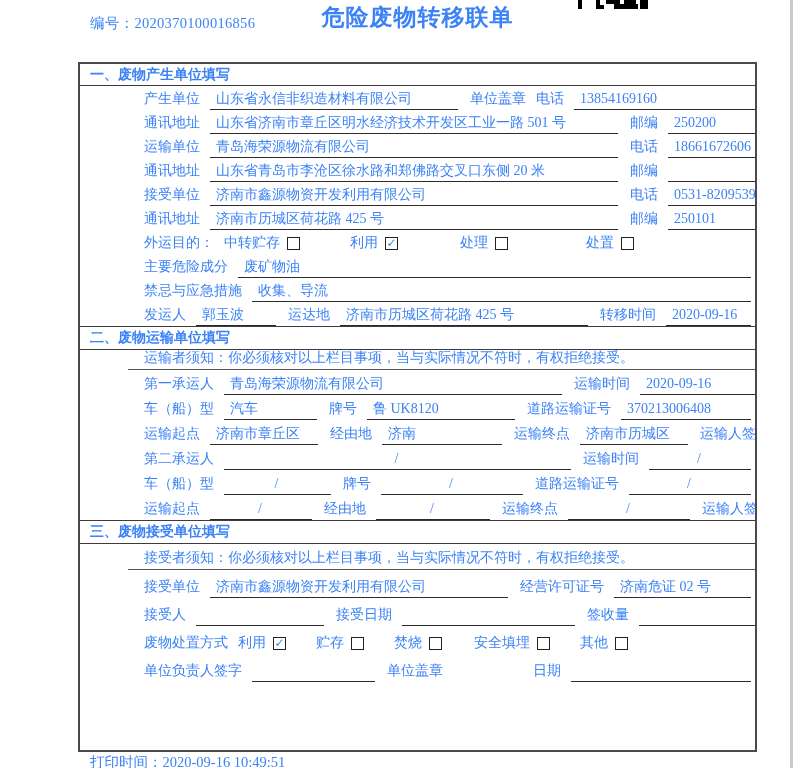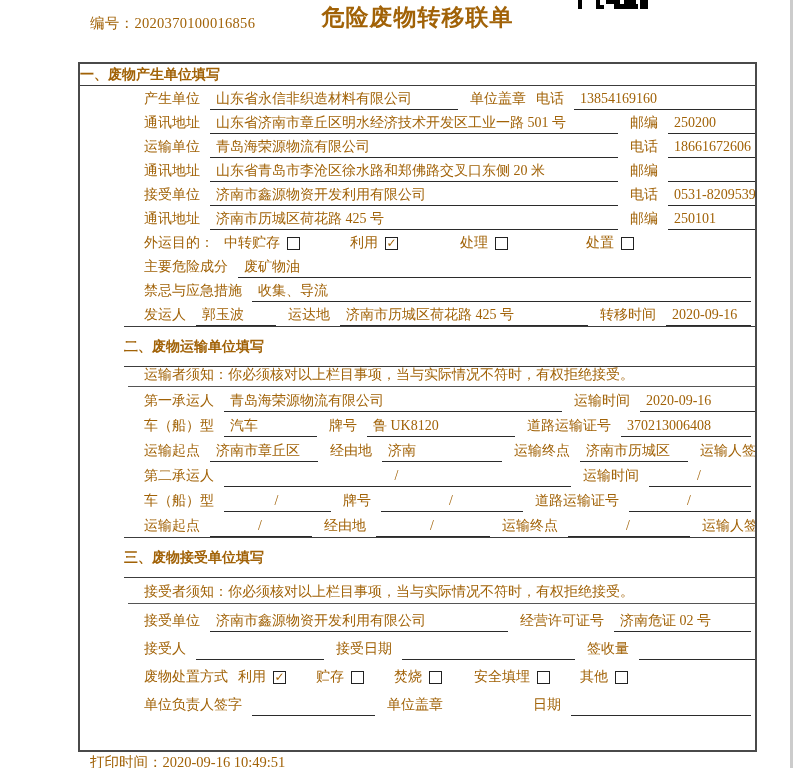--- a/index.html
+++ b/index.html
@@ -1,34 +1,34 @@
 <!DOCTYPE html>
 <html><head>
 <meta charset="utf-8">
 <style>
   html,body{margin:0;padding:0;background:#fff;}
   .page{position:relative;width:796px;height:768px;background:#ffffff;overflow:hidden;
-        font-family:"Liberation Serif","DejaVu Serif",serif;color:#a16207;font-size:14px;}
+        font-family:"Liberation Serif","DejaVu Serif",serif;color:#3b82f6;font-size:14px;}
   .docno{position:absolute;left:90px;top:14px;font-size:14.5px;letter-spacing:.3px;}
   .title{position:absolute;left:78px;top:2px;width:679px;margin:0;text-align:center;
          font-size:23px;font-weight:bold;letter-spacing:1px;}
   .qr{position:absolute;left:578px;top:0;width:74px;height:9px;overflow:hidden;}
   .qr div{position:absolute;background:#000;}
   .qr .q1{left:0;top:-13px;width:14px;height:20px;background:transparent;border:4px solid #000;}
   .qr .q2{left:28px;top:0;width:14px;height:4px;}
   .qr .q3{left:36px;top:4px;width:24px;height:5px;}
   .qr .q4{left:46px;top:0;width:12px;height:4px;}
   .qr .q5{left:62px;top:0;width:8px;height:9px;}
   .qr .q6{left:22px;top:5px;width:4px;height:4px;}
   .table{position:absolute;left:78px;top:62px;width:679px;height:690px;box-sizing:border-box;
          border:2px solid #4a4a4a;overflow:hidden;background:#fff;}
   .sec-header{height:22px;box-sizing:border-box;display:flex;align-items:center;
-              padding-left:0;font-weight:bold;font-size:14px;
+              padding-left:10px;font-weight:bold;font-size:14px;
               border-bottom:1.6px solid #3c3c3c;}
-  .sec-header.mid{border-top:1.6px solid #3c3c3c;height:41px;margin-left:44px;}
+  .sec-header.mid{border-top:1.6px solid #3c3c3c;height:24px;}
   .rows{display:block;padding-left:48px;}
   .row{display:flex;align-items:flex-end;box-sizing:border-box;
        padding:0 4px 0 16px;white-space:nowrap;}
   .rows1 .row{height:24px;}
   .rows2 .row{height:25px;}
   .rows3 .row{height:28px;}
   .row.bb{border-bottom:1.2px solid #555;}
   .lbl{margin-right:10px;padding-bottom:2px;flex:0 0 auto;}
   .val{border-bottom:1px solid #2b2b2b;padding:0 2px 1px 6px;margin-right:12px;
        flex:0 0 auto;overflow:hidden;min-height:17px;}

